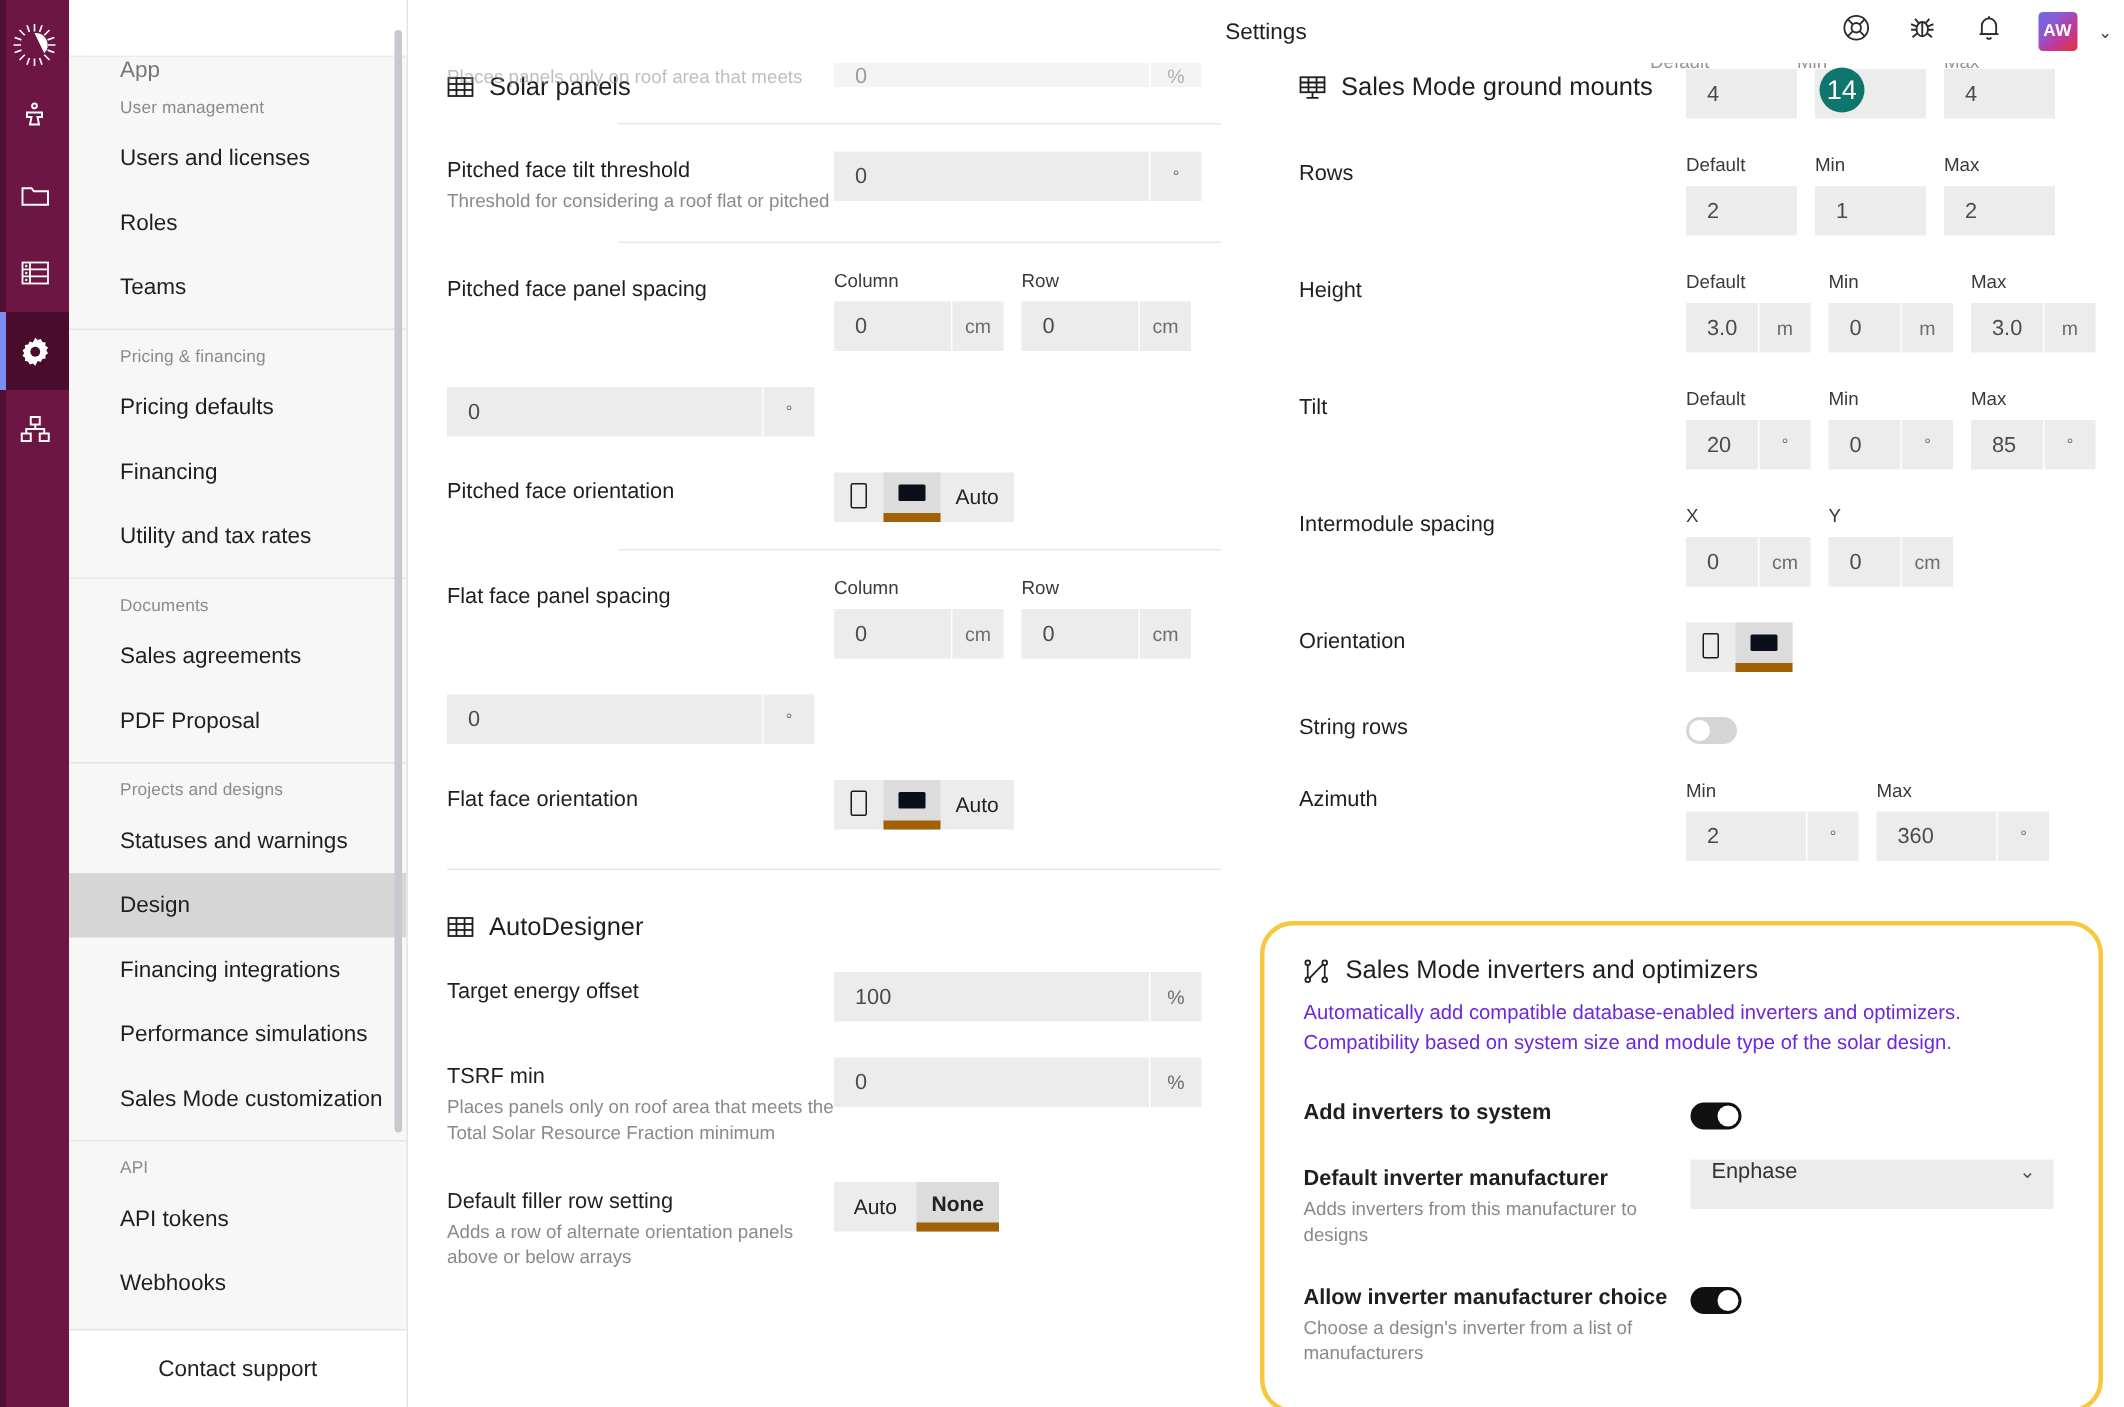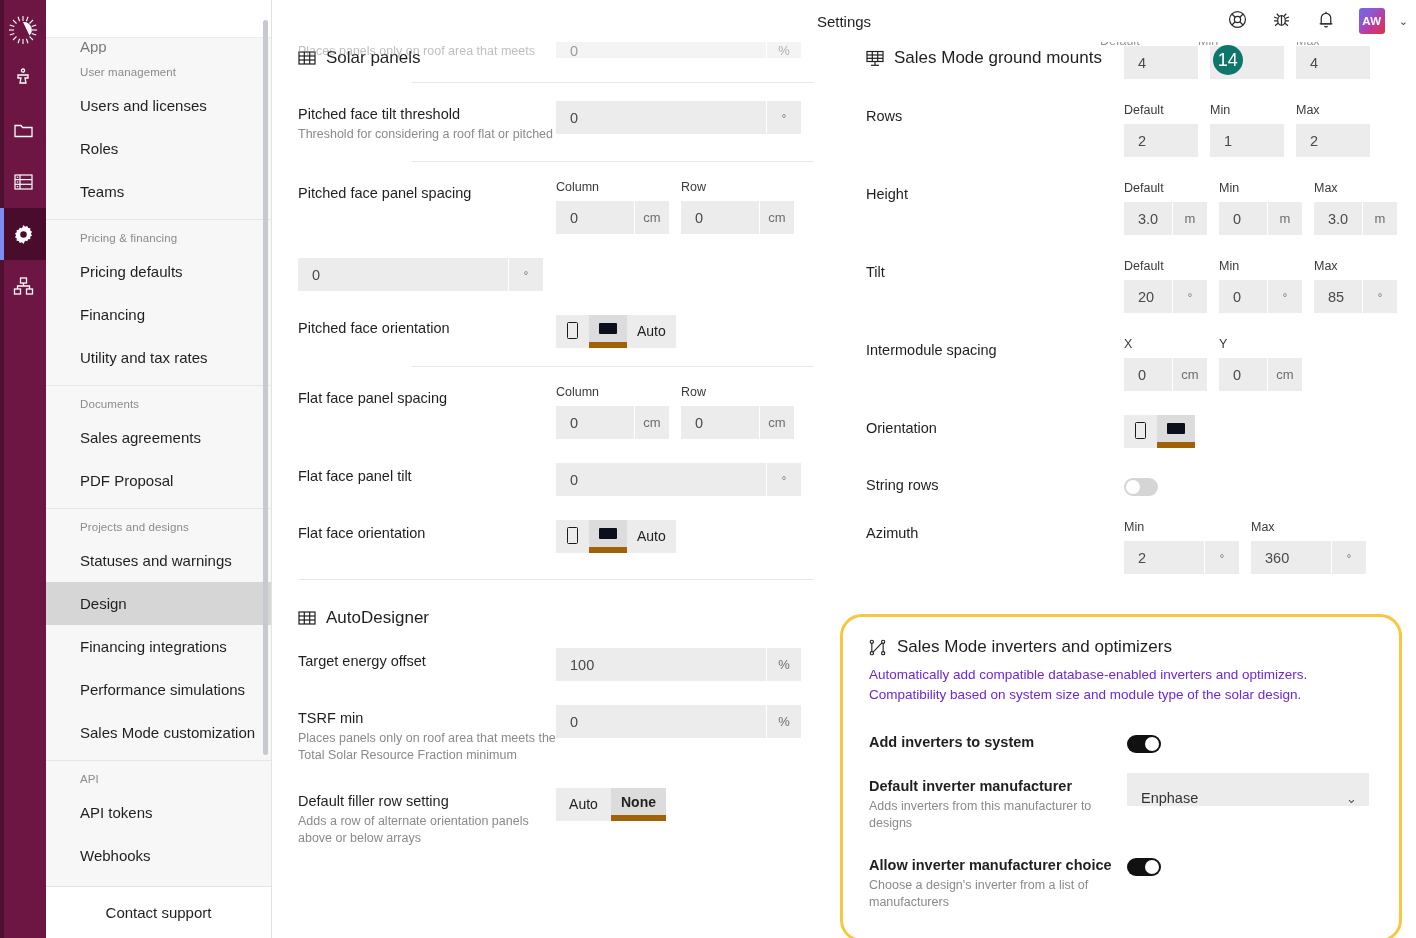--- a/index.html
+++ b/index.html
@@ -182,21 +182,21 @@
   .toggle .knob {
     position:absolute; top:2px; left:2px; width:14px; height:14px;
     border-radius:50%; background:#fff;
   }
   .toggle.on { background:#111; }
   .toggle.on .knob { left: 18px; }
 
   
   .select {
     width: 242px; height: 33px; background:#ececec;
-    display:flex; align-items:flex-end; justify-content:space-between;
+    display:flex; align-items:flex-start; justify-content:space-between;
     padding: 0 12px 0 14px; font-size: 14.5px; color:#333; cursor:pointer;
   }
   .select .chev { color:#555; font-size: 13px; }
 
   
   .highlight {
     position: absolute; left: 0; top: 572px; width: 562px;
     border: 3px solid #f6c73f; border-radius: 22px;
     padding: 16px 26px 18px 26px;
     background: #fff;
@@ -510,23 +510,20 @@
               <div class="field-group">
                 <div class="field-head">Row</div>
                 <div class="input-wrap">
                   <div class="inp w-half">0</div>
                   <div class="unit">cm</div>
                 </div>
               </div>
             </div>
           </div>
           <div class="row">
-            <div class="row-label">
-              <div class="lbl">Flat face panel tilt</div>
-            </div>
             <div class="row-fields">
               <div class="input-wrap">
                 <div class="inp w-wide">0</div>
                 <div class="unit sym">°</div>
               </div>
             </div>
           </div>
           <div class="row">
             <div class="row-label">
               <div class="lbl">Flat face orientation</div>

